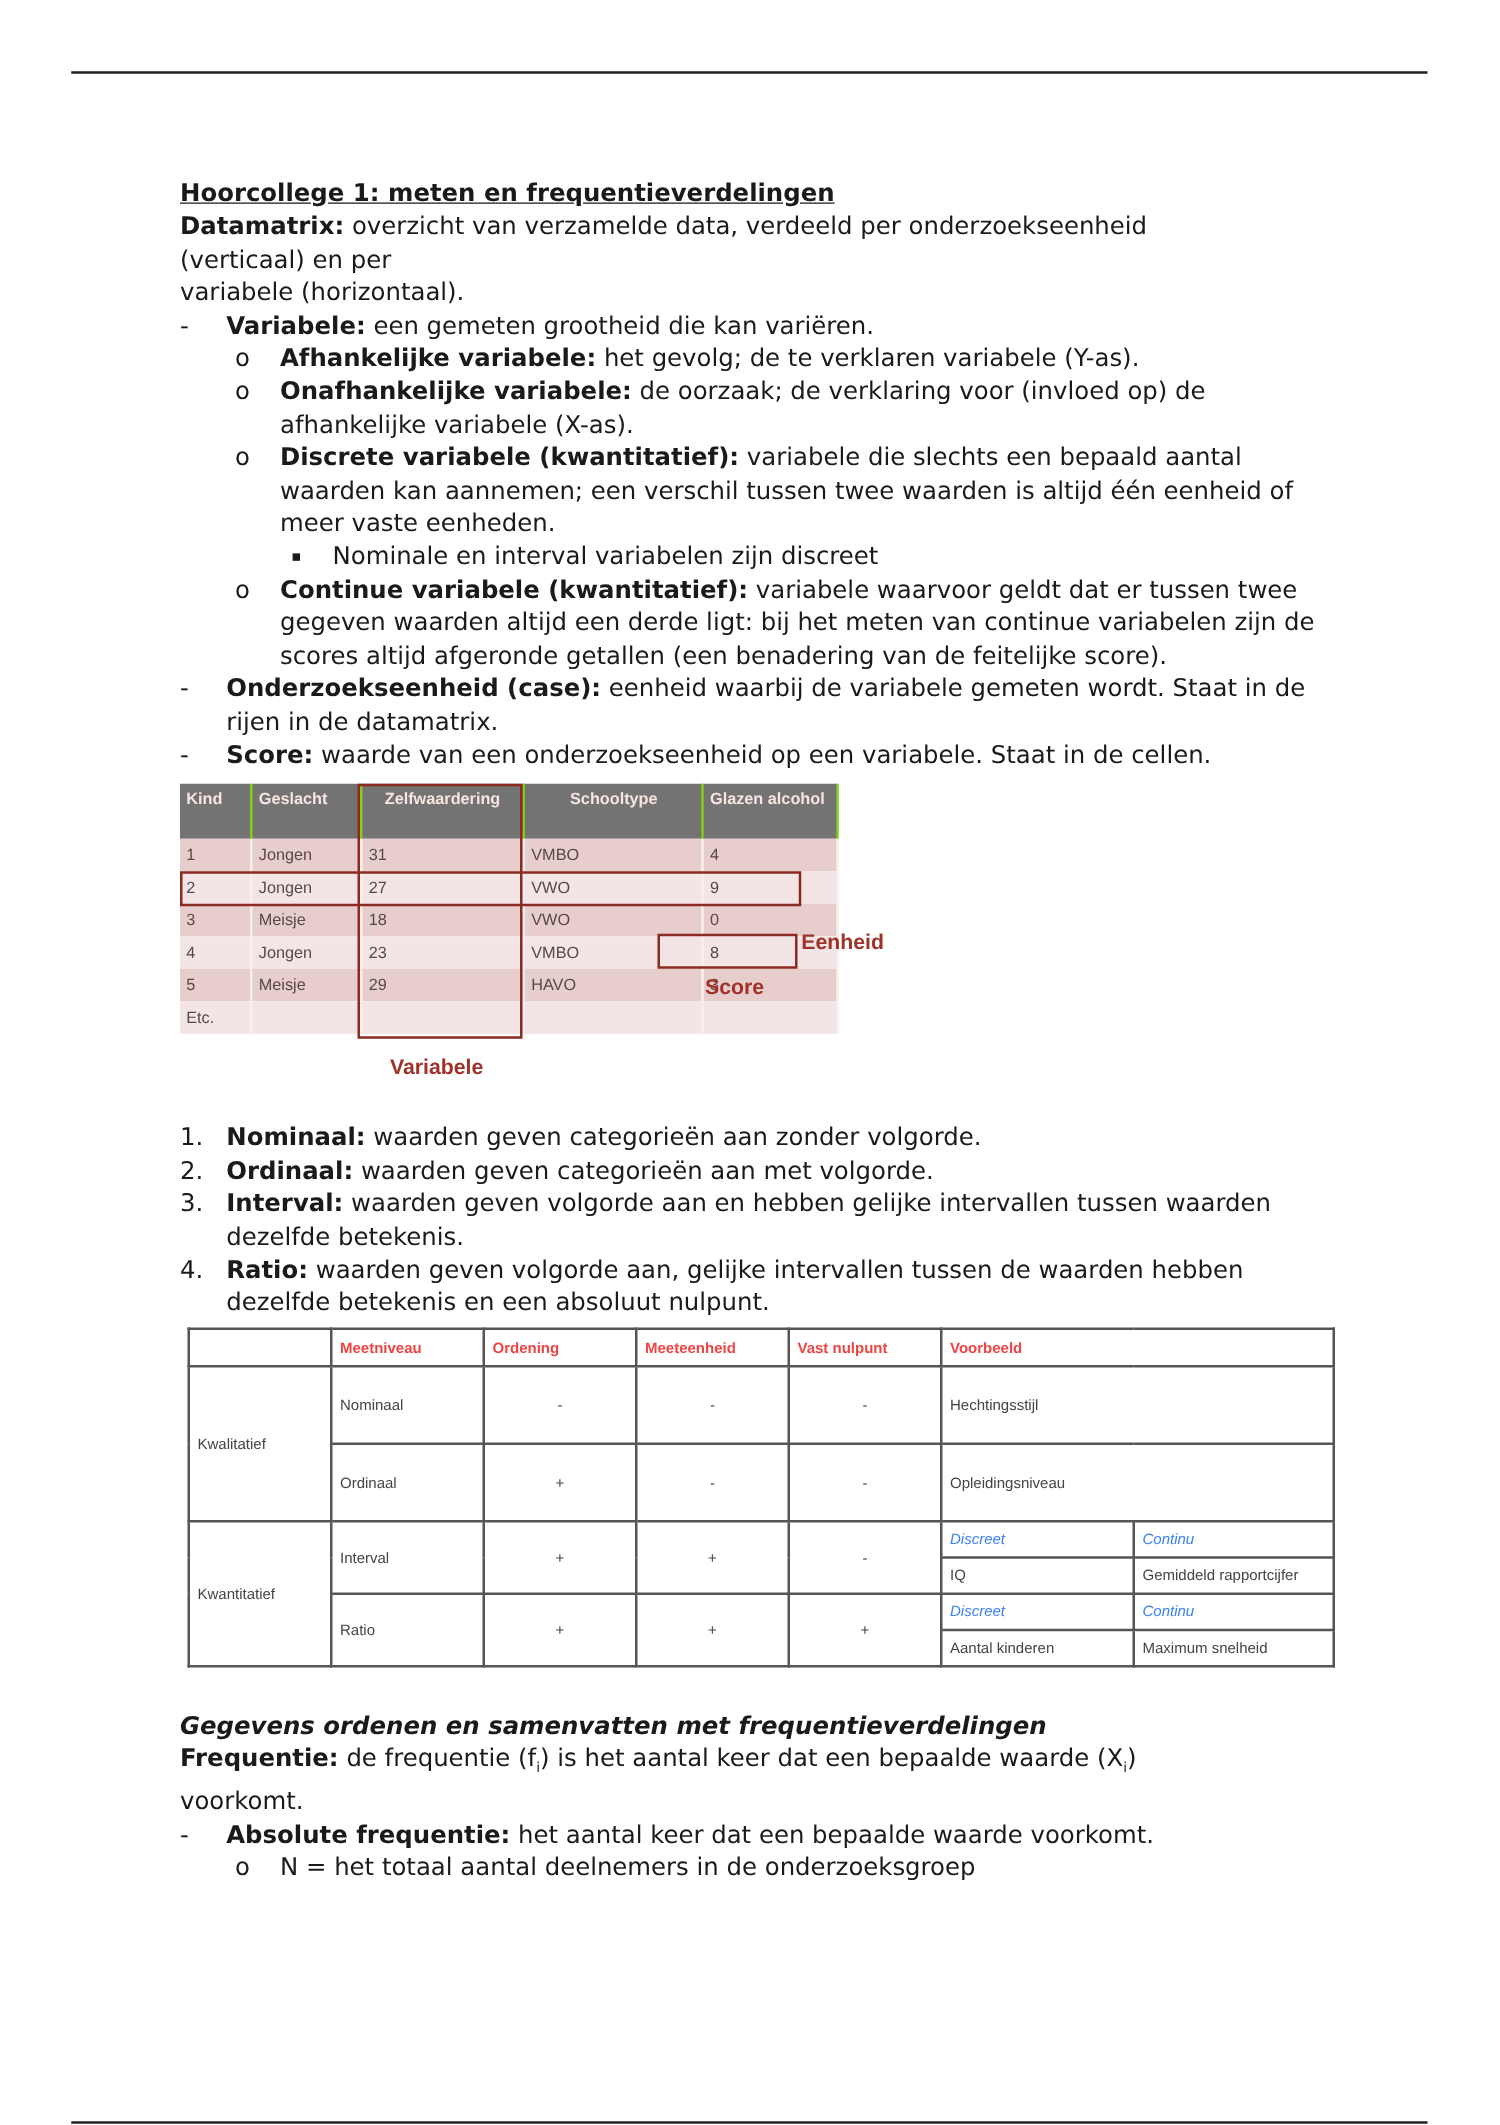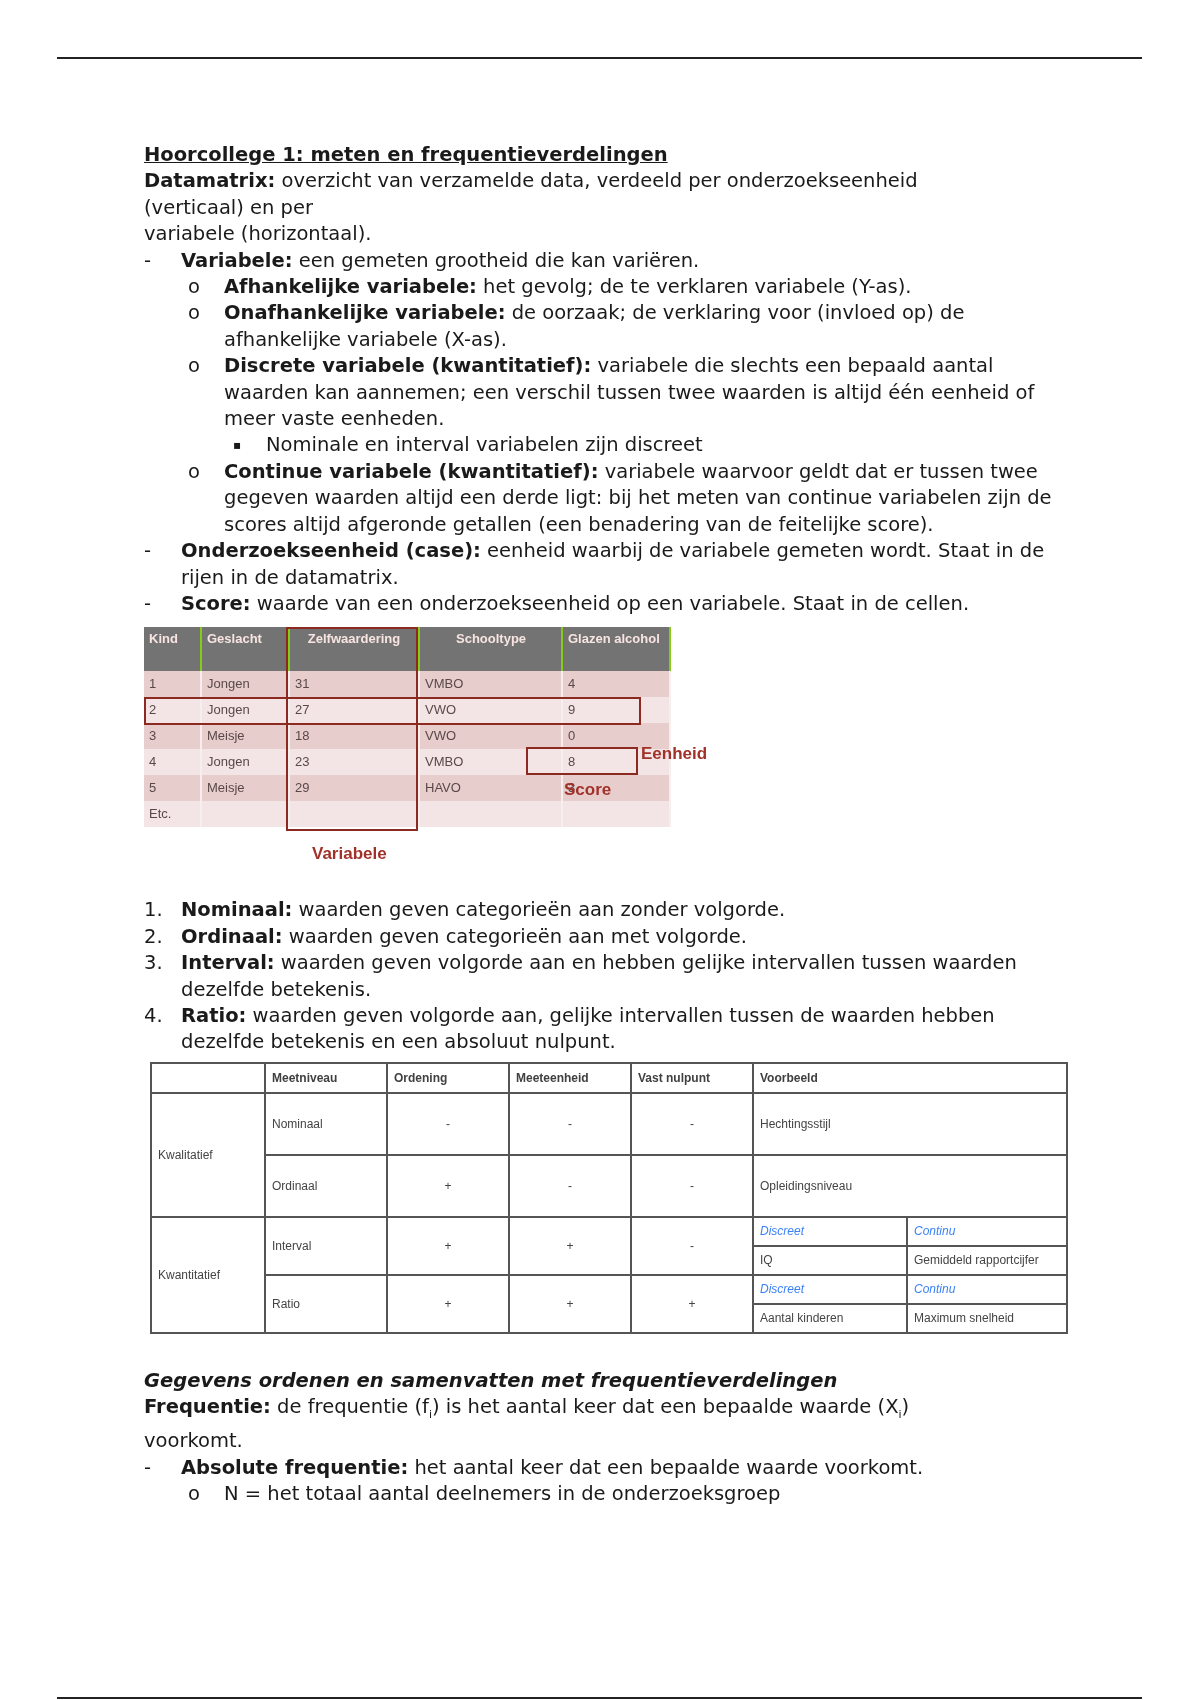--- a/index.html
+++ b/index.html
@@ -40,21 +40,21 @@
   .box-cell { left: 382px; top: 120px; width: 108px; height: 24px; }
   .lbl { position: absolute; color: #a0322a; font-weight: bold; font-family: "Liberation Sans", sans-serif; font-size: 17px; }
   .lbl-eenheid { left: 497px; top: 86px; margin-top: 28px; }
   .lbl-score { left: 420px; top: 150px; }
   .lbl-variabele { left: 168px; top: 214px; }
 
   
   .mt { border-collapse: collapse; margin: 6px 0 34px 6px; font-family: "Liberation Sans", sans-serif;
         font-size: 12px; color: #444; width: 918px; }
   .mt td { border: 2px solid #555; padding: 0 6px; height: 30px; vertical-align: middle; }
-  .mt .hdr td { font-weight: bold; color: #404040; height: 28px; }
+  .mt .hdr td { font-weight: bold; color: #ef4444; height: 28px; }
   .mt .tall { height: 60px; }
   .mt .ctr { text-align: center; }
   .mt .sub { height: 27px; }
   .mt .it { font-style: italic; font-weight: normal; color: #3b82f6; }
   .italic-head { font-style: italic; }
   .bold-italic-head { font-style: italic; font-weight: bold; }
   sub { font-size: 11px; }
 </style>
 </head>
 <body>

